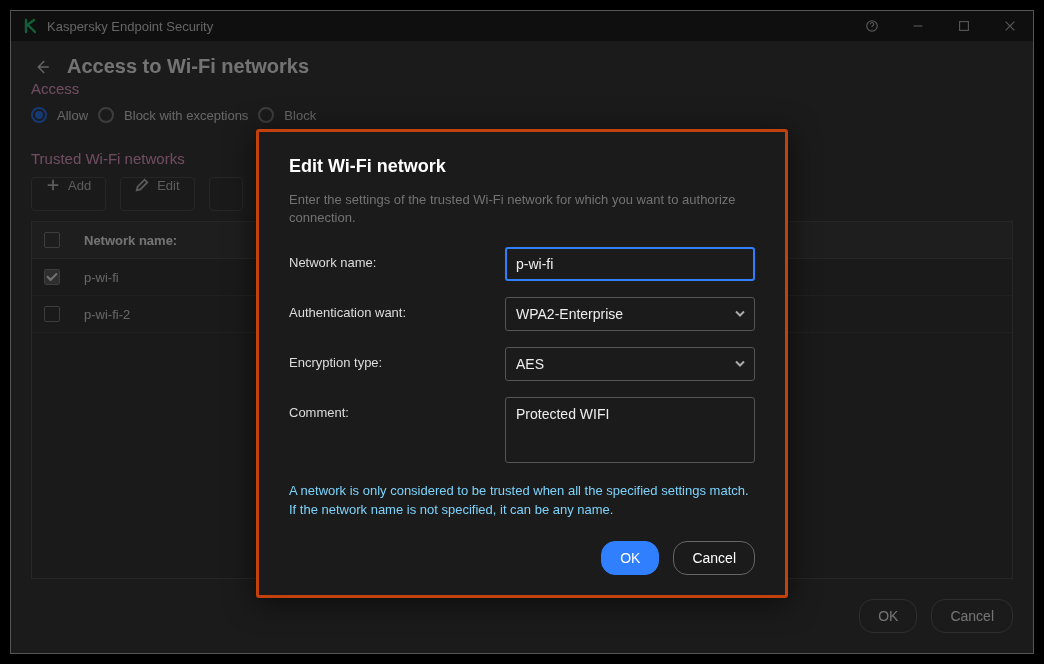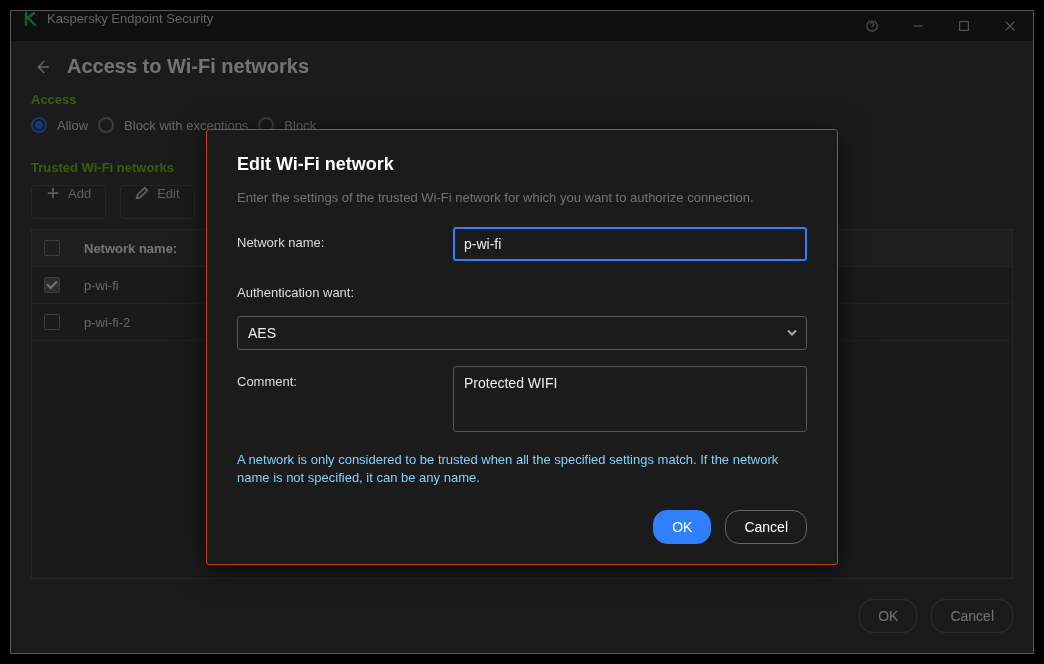--- a/index.html
+++ b/index.html
@@ -18,20 +18,21 @@
   inset: 10px;
   background: #3d3d3d;
   border: 1px solid #555;
   display: flex;
   flex-direction: column;
 }
 .titlebar {
   height: 30px;
   background: #222;
   display: flex;
+  align-items: center;
   padding: 0 0 0 12px;
   color: #ddd;
   font-size: 13px;
 }
 .titlebar .logo {
   width: 16px; height: 16px;
   margin-right: 8px;
   display: flex; align-items: center; justify-content: center;
 }
 .titlebar .logo svg { width: 16px; height: 16px; }
@@ -43,26 +44,26 @@
 }
 .titlebar .win-btn svg { width: 14px; height: 14px; stroke: #ccc; fill: none; stroke-width: 1.2; }
 .content {
   flex: 1;
   position: relative;
   padding: 14px 20px 20px 20px;
   display: flex;
   flex-direction: column;
 }
 .page-header {
-  display: flex; align-items: center; gap: 14px; margin-bottom: 14px;
+  display: flex; align-items: center; gap: 14px; margin-bottom: 2px;
 }
 .back-btn { width: 22px; height: 22px; display:flex;align-items:center;justify-content:center;cursor:pointer; }
 .back-btn svg { width: 18px; height: 18px; stroke: #ddd; fill:none; stroke-width:2; }
 .page-title { font-size: 20px; font-weight: 700; color: #fff; }
-.section-title { font-size: 13px; font-weight: 700; margin-bottom: 10px; color: #84cc16; }
+.section-title { font-size: 15px; font-weight: 400; margin-bottom: 10px; color: #f9a8d4; }
 .radio-list { display:flex; flex-direction:row; gap:10px; margin-bottom: 27px; }
 .radio-item { display:flex; align-items:center; gap:10px; cursor:pointer; }
 .radio-circle {
   width:16px; height:16px; border-radius:50%;
   border:2px solid #888; display:flex; align-items:center;justify-content:center;
 }
 .radio-item.selected .radio-circle { border-color:#2f7fff; }
 .radio-item.selected .radio-dot {
   width:8px;height:8px;border-radius:50%;background:#2f7fff;
 }
@@ -105,23 +106,23 @@
 .btn.primary { background:#2f7fff; border-color:#2f7fff; }
 
 
 .overlay {
   position:absolute; inset:0;
   background:rgba(0,0,0,0.55);
   display:flex; align-items:flex-start; justify-content:center;
   padding-top: 118px;
 }
 .modal {
-  width:632px;
+  width:532px;
   background:#1b1b1b;
-  border:1px solid #c2410c;
+  border:3px solid #c2410c;
   border-radius:3px;
   box-shadow:0 4px 30px rgba(0,0,0,.6);
   display:flex; flex-direction:column;
 }
 .modal-body { padding:24px 30px 8px 30px; }
 .modal-title { font-size:18px; font-weight:700; color:#fff; margin-bottom:14px; }
 .modal-desc { font-size:13px; color:#737373; line-height:1.4; margin-bottom:20px; }
 .form-row { display:flex; align-items:flex-start; margin-bottom:16px; }
 .form-label { width:216px; padding-top:8px; color:#ddd; }
 .form-field { flex:1; }
@@ -263,23 +264,30 @@
 
         <div class="form-row">
           <div class="form-label">Network name:</div>
           <div class="form-field">
             <input class="text-input focused" value="p-wi-fi" style="">
           </div>
         </div>
 
         <div class="form-row">
           <div class="form-label">Authentication want:</div>
+          <div class="form-field select-wrap">
+            <div class="select">WPA2-Enterprise</div>
+            <span class="chev"><svg viewBox="0 0 10 10">
+                  <path d="M1 3l4 4 4-4"></path>
+                </svg></span>
+          </div>
         </div>
 
         <div class="form-row">
+          <div class="form-label">Encryption type:</div>
           <div class="form-field select-wrap">
             <div class="select">AES</div>
             <span class="chev"><svg viewBox="0 0 10 10">
                   <path d="M1 3l4 4 4-4"></path>
                 </svg></span>
           </div>
         </div>
 
         <div class="form-row">
           <div class="form-label">Comment:</div>

